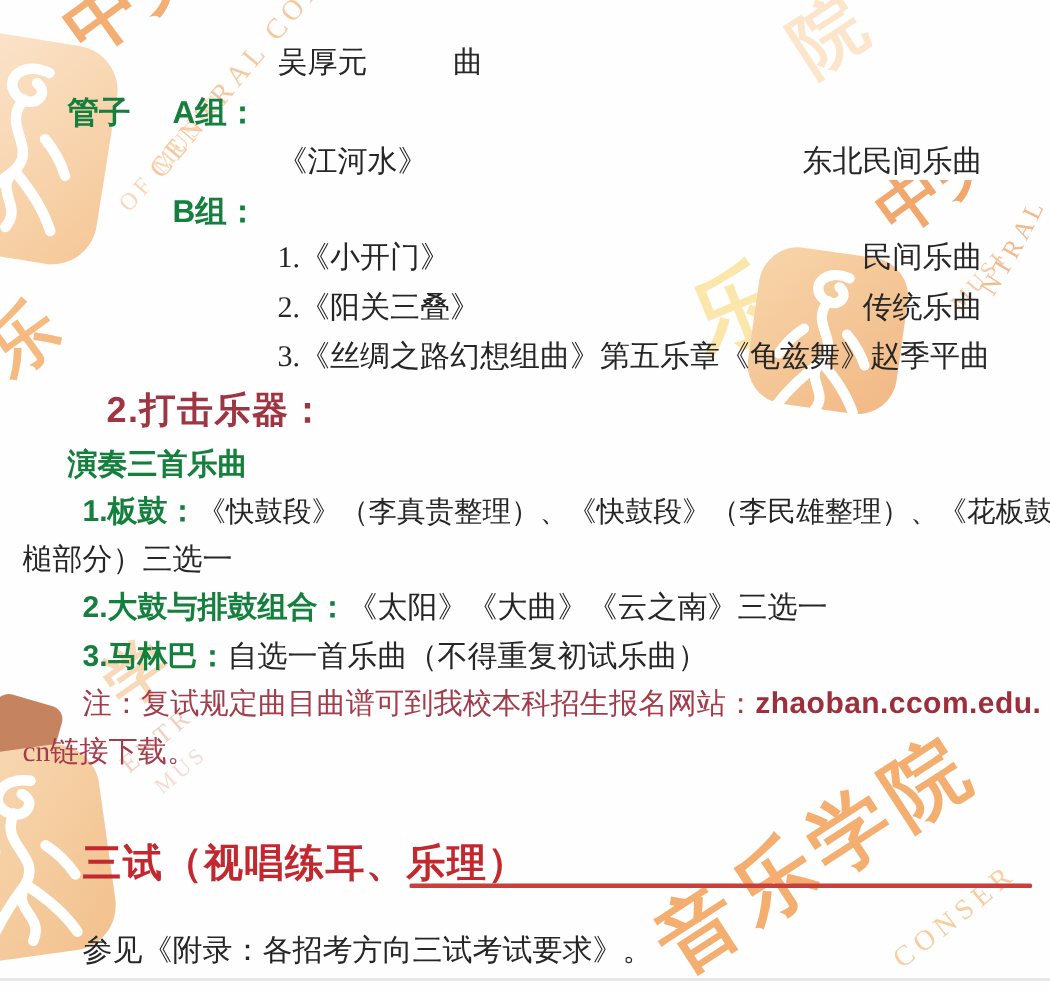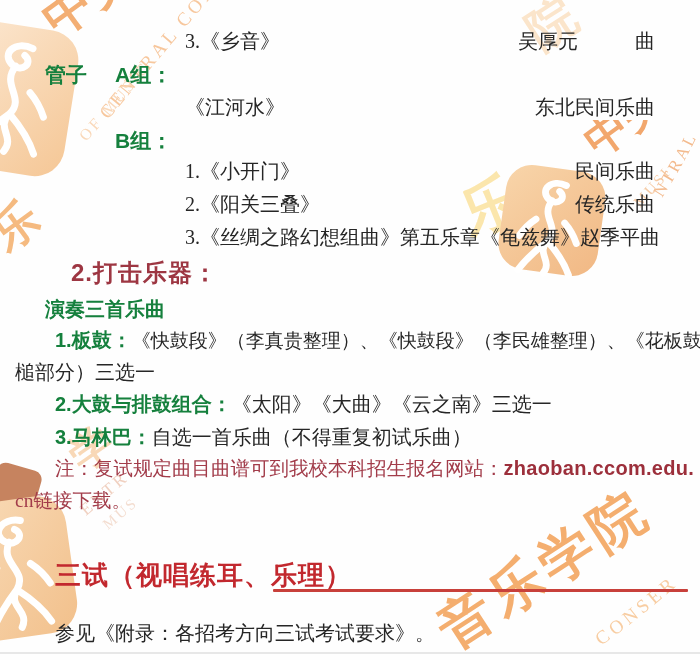--- a/index.html
+++ b/index.html
@@ -139,21 +139,20 @@
 
   <svg class="wm" style="left:415px;top:468px;" width="285" height="192" viewBox="0 0 285 192">
     <text transform="translate(38,182) rotate(-33)" font-size="54" font-weight="bold" letter-spacing="6" fill="#f4ae6f">音乐学院</text>
     <path id="pD" d="M 186 178 Q 238 140 282 100" fill="none"></path>
     <text font-size="19" letter-spacing="4" fill="#f8cda2">
       <textPath href="#pD">CONSER</textPath>
     </text>
   </svg>
 
   <div class="txt t-line" style="top:28px;">
-    <span>3.《乡音》</span>
     <span class="credit-pair">
       <span>吴厚元</span>
       <span>曲</span>
     </span>
   </div>
 
   <div class="txt instr-row lbl-sans" style="top:61px;">
     <span>管子</span>
     <span>A组：</span>
   </div>

